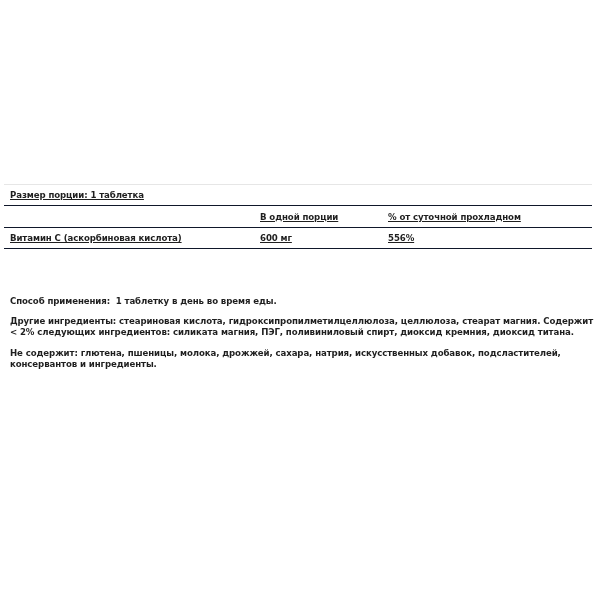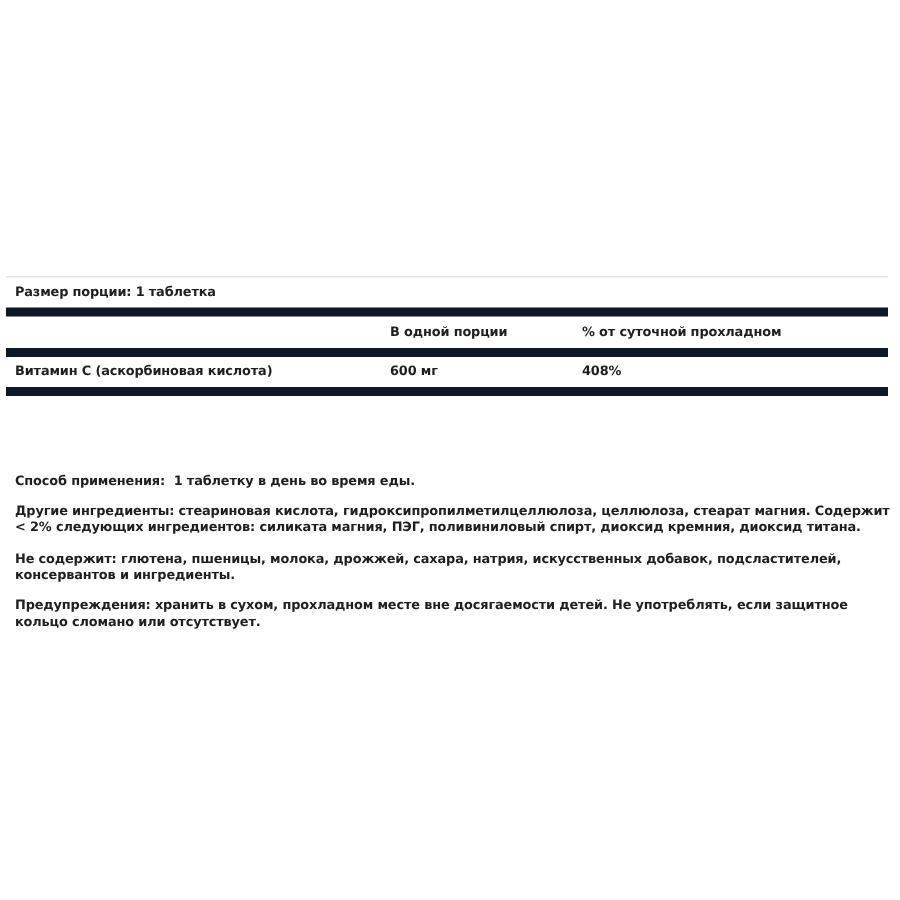--- a/index.html
+++ b/index.html
@@ -21,32 +21,33 @@
       position: absolute;
       left: 4px;
       top: 184px;
       width: 588px;
       border-collapse: collapse;
     }
     .facts-table td {
       height: 20.4px;
       padding: 0 0 0 6px;
       border-top: 1px solid #e6e6e6;
-      border-bottom: 6px solid #0f172a;
+      border-bottom: 1px solid #0f172a;
       vertical-align: middle;
       white-space: nowrap;
       letter-spacing: -0.1px;
+      text-decoration: underline;
     }
     .col-name { width: 244px; }
     .col-amount { width: 122px; margin-left: 42px; }
     .col-dv { }
     .notes {
       position: absolute;
       left: 10px;
-      top: 316px;
+      top: 296px;
       width: 585px;
     }
     .note {
       margin: 0 0 9px 0;
       line-height: 11.2px;
       letter-spacing: -0.1px;
     }
     .note-label { }
     .note-text { }
   </style>
@@ -59,23 +60,22 @@
     <td colspan="3">Размер порции: 1 таблетка</td>
   </tr>
   <tr>
     <td class="col-name"></td>
     <td class="col-amount">В одной порции</td>
     <td class="col-dv">% от суточной прохладном</td>
   </tr>
   <tr>
     <td class="col-name">Витамин С (аскорбиновая кислота)</td>
     <td class="col-amount">600 мг</td>
-    <td class="col-dv">408%</td>
+    <td class="col-dv">556%</td>
   </tr>
 </tbody>
   </table>
 
 <div class="notes">
   <p class="note"><span class="note-label">Способ применения:</span><span class="note-text" style="white-space:pre;">  1 таблетку в день во время еды.</span></p>
   <p class="note"><span class="note-label">Другие ингредиенты:</span><span class="note-text"> стеариновая кислота, гидроксипропилметилцеллюлоза, целлюлоза, стеарат магния. Содержит &lt; 2% следующих ингредиентов: силиката магния, ПЭГ, поливиниловый спирт, диоксид кремния, диоксид титана.</span></p>
   <p class="note"><span class="note-label">Не содержит:</span><span class="note-text"> глютена, пшеницы, молока,  дрожжей, сахара, натрия, искусственных добавок, подсластителей, консервантов и ингредиенты.</span></p>
-  <p class="note"><span class="note-label">Предупреждения:</span><span class="note-text"> хранить в сухом, прохладном месте вне досягаемости детей. Не употреблять, если защитное кольцо сломано или отсутствует.</span></p>
 </div>
 
 </body></html>

